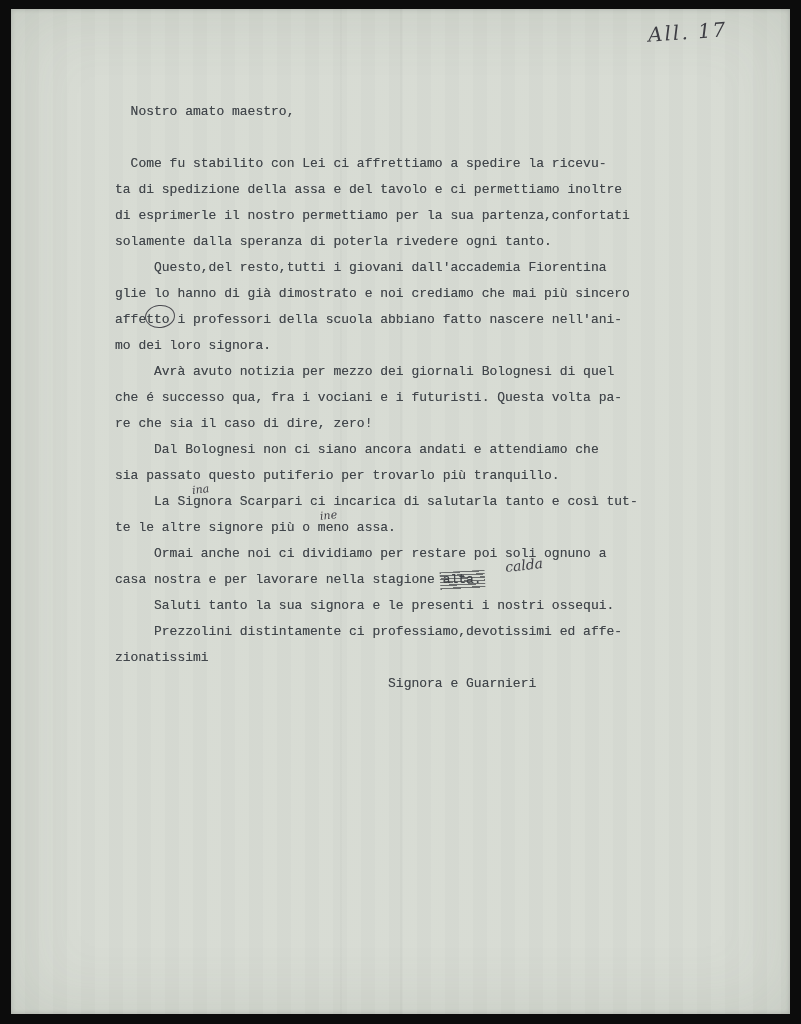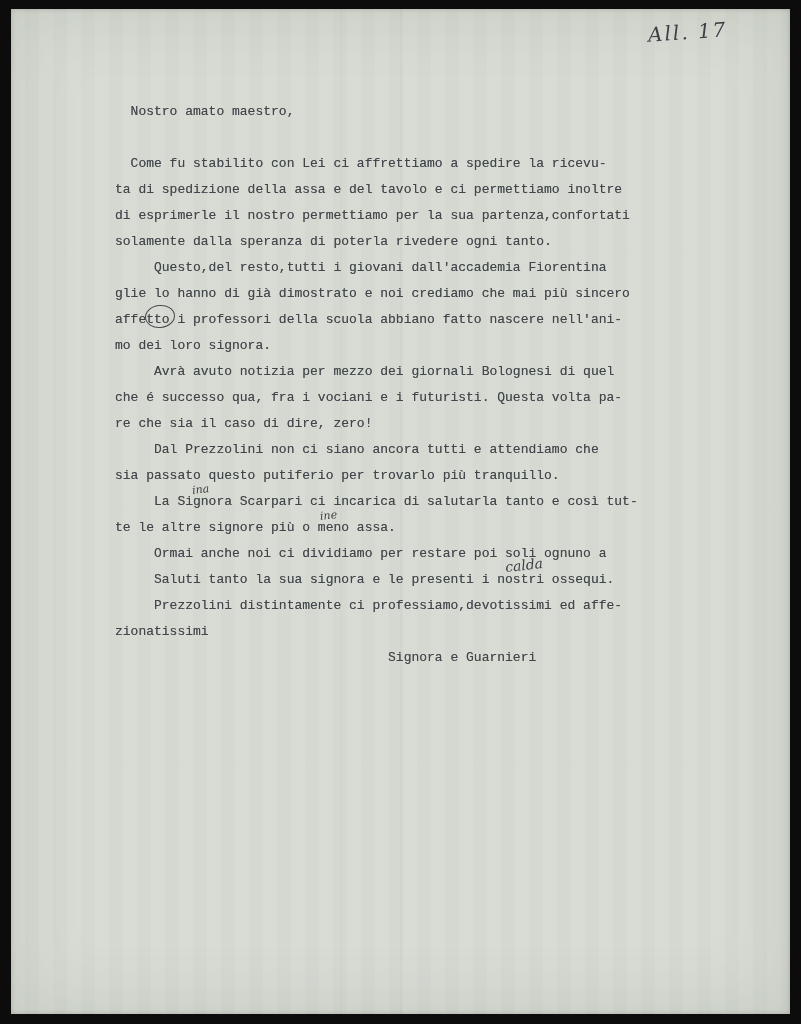--- a/index.html
+++ b/index.html
@@ -110,25 +110,26 @@
       <div class="line">ta di spedizione della assa e del tavolo e ci permettiamo inoltre</div>
       <div class="line">di esprimerle il nostro permettiamo per la sua partenza,confortati</div>
       <div class="line">solamente dalla speranza di poterla rivedere ogni tanto.</div>
       <div class="line">     Questo,del resto,tutti i giovani dall'accademia Fiorentina</div>
       <div class="line">glie lo hanno di già dimostrato e noi crediamo che mai più sincero</div>
       <div class="line">affetto i professori della scuola abbiano fatto nascere nell'ani-</div>
       <div class="line">mo dei loro signora.</div>
       <div class="line">     Avrà avuto notizia per mezzo dei giornali Bolognesi di quel</div>
       <div class="line">che é successo qua, fra i vociani e i futuristi. Questa volta pa-</div>
       <div class="line">re che sia il caso di dire, zero!</div>
-      <div class="line">     Dal Prezzolini non ci siano ancora tutti e attendiamo che</div>
+      <div class="line">     Dal Bolognesi non ci siano ancora andati e attendiamo che</div>
       <div class="line">sia passato questo putiferio per trovarlo più tranquillo.</div>
       <div class="line">     La Signora Scarpari ci incarica di salutarla tanto e così tut-</div>
       <div class="line">te le altre signore più o meno assa.</div>
       <div class="line">     Ormai anche noi ci dividiamo per restare poi soli ognuno a</div>
+      <div class="line"><span>casa nostra e per lavorare nella stagione </span><span class="struck">alta.</span></div>
       <div class="line">     Saluti tanto la sua signora e le presenti i nostri ossequi.</div>
       <div class="line">     Prezzolini distintamente ci professiamo,devotissimi ed affe-</div>
       <div class="line">zionatissimi</div>
       <div class="line">                                   Signora e Guarnieri</div>
     </div>
 
     <div class="hand insert-ina">ina</div>
     <div class="hand insert-ine">ine</div>
     <div class="hand insert-calda">calda</div>
 

